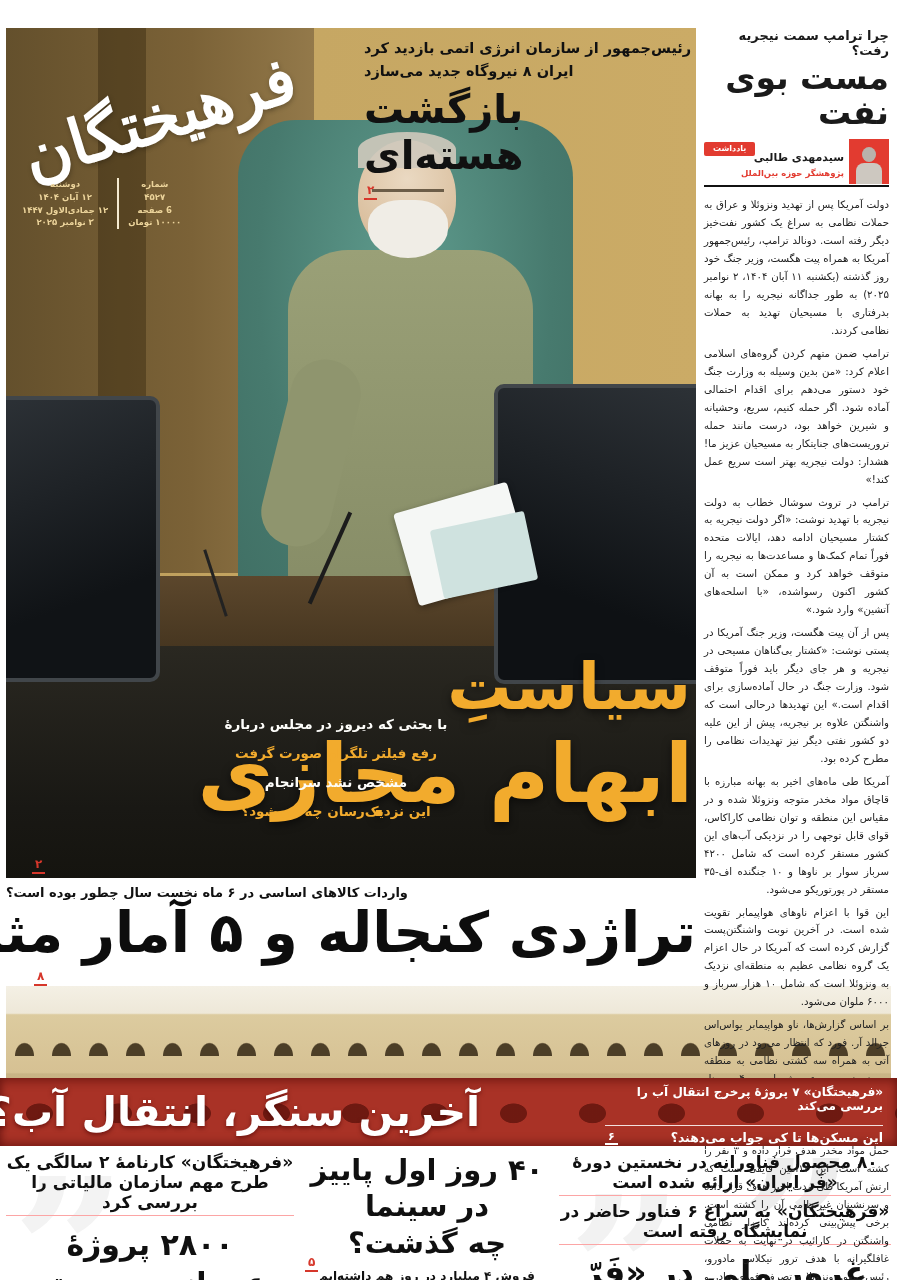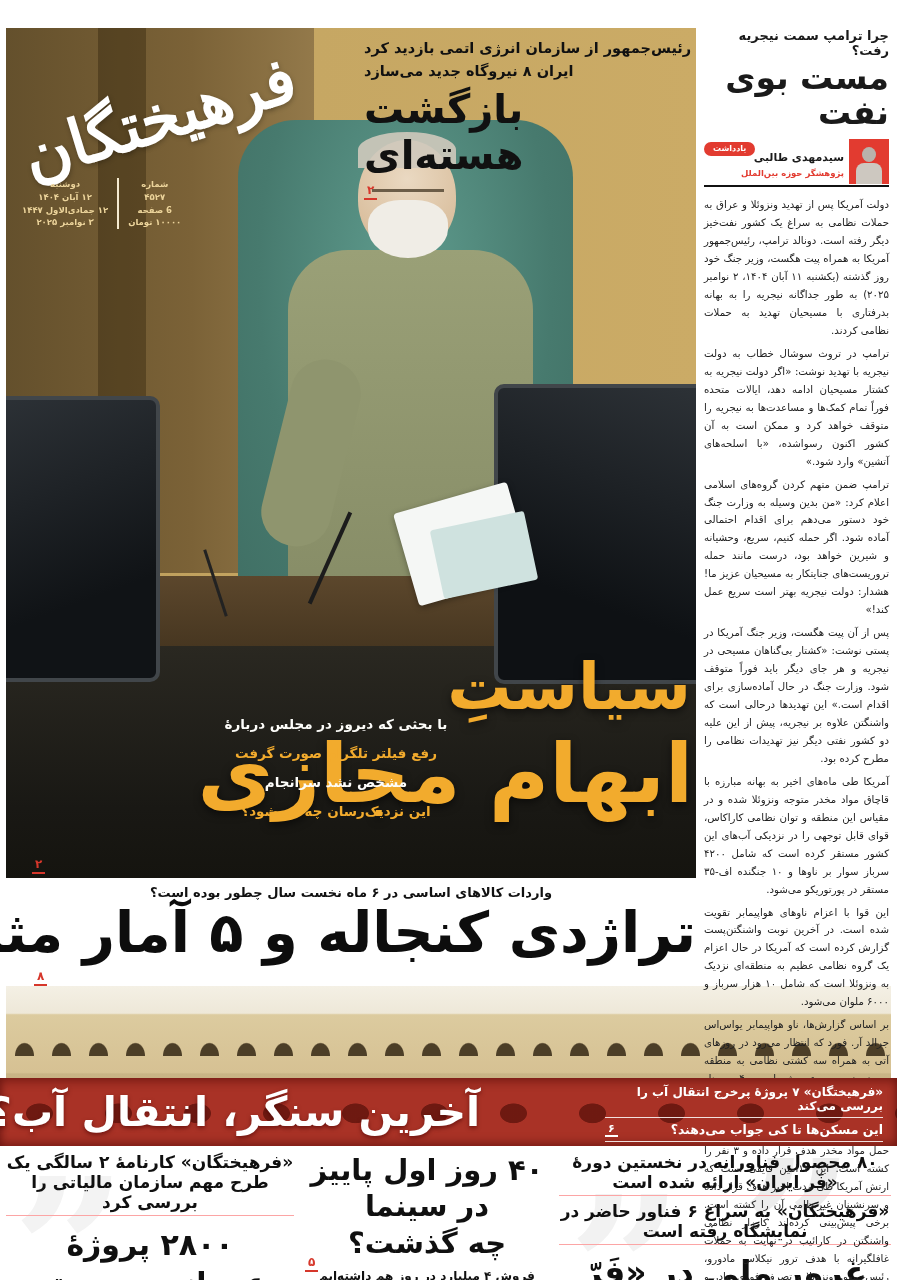--- a/index.html
+++ b/index.html
@@ -77,49 +77,49 @@
 
   
   .right-col { position:absolute; top:28px; right:8px; width:185px; color:#1a1a1a; z-index:4; }
   .rc-kicker { font-size:13px; font-weight:bold; text-align:right; margin-bottom:3px; }
   .rc-headline { font-size:33px; font-weight:900; text-align:right; line-height:1.05; margin-bottom:9px; letter-spacing:-0.5px; }
   .author-row { position:relative; height:48px; border-bottom:2.5px solid #111; margin-bottom:9px; }
   .author-photo { position:absolute; right:0; top:0; width:40px; height:45px; background:#e23b30; overflow:hidden; }
   .ap-head { position:absolute; left:13px; top:8px; width:14px; height:15px; background:#b9b3ab; border-radius:50%; }
   .ap-torso { position:absolute; left:7px; top:24px; width:26px; height:22px; background:#cdc8c0; border-radius:8px 8px 0 0; }
   .note-tag { position:absolute; left:0; top:3px; background:#e23b30; color:#fff; font-size:8px;
-           font-weight:bold; padding:2px 9px 3px; border-radius:7px; }
+           font-weight:bold; padding:2px 9px 3px; border-radius:2px; }
   .author-name { position:absolute; right:45px; top:12px; font-size:11px; font-weight:bold; }
   .author-title { position:absolute; right:45px; top:29px; font-size:8.5px; font-weight:bold; color:#e23b30; }
   .right-col p.body { font-size:10.2px; line-height:1.76; text-align:justify; margin-bottom:5px; color:#222; }
 
   
   .trade-strip { position:absolute; left:6px; top:882px; width:690px; height:21px; background:#fff;
-           font-size:13px; font-weight:900; text-align:center; color:#111; padding-top:3px; }
+           font-size:13px; font-weight:900; text-align:left; color:#111; padding-top:3px; }
   .trade-headline { position:absolute; left:6px; top:900px; width:690px; text-align:center;
            font-size:56px; font-weight:900; color:#0d0d0d; letter-spacing:-1px; white-space:nowrap; }
   .trade-pageref { position:absolute; left:34px; top:970px; }
 
   
   .bridge { position:absolute; left:6px; top:986px; width:885px; height:160px; overflow:hidden;
            background:linear-gradient(180deg,#f4f0e5 0%, #eee8d8 17%, #dccb9f 18%, #d6c193 54%, #c9b486 55%, #baa375 100%); }
   .arches-top { position:absolute; left:0; top:28px; width:100%; height:42px;
            background-image:radial-gradient(ellipse 11px 15px at 50% 100%, #4c3e27 0 9px, transparent 10px);
            background-size:37px 42px; background-repeat:repeat-x; background-position:0 100%; }
   .arches-bottom { position:absolute; left:0; top:74px; width:100%; height:58px;
            background-image:radial-gradient(ellipse 19px 25px at 50% 100%, #40331f 0 15px, transparent 16px);
            background-size:61px 58px; background-repeat:repeat-x; background-position:0 100%; }
   .banner { position:absolute; left:0; top:1078px; width:897px; height:68px; z-index:7;
            background-color:#a93226;
            background-image:radial-gradient(ellipse 26px 19px at 50% 62%, rgba(62,4,0,.55) 0 13px, transparent 14px);
            background-size:79px 57px; box-shadow:inset 0 4px 10px rgba(60,0,0,.4), inset 0 -4px 8px rgba(60,0,0,.35); }
   .banner-headline { position:absolute; left:12px; top:10px; width:468px; text-align:center; color:#fff;
            font-size:41px; font-weight:900; text-shadow:0 2px 4px rgba(70,0,0,.6); white-space:nowrap; }
   .banner-right { position:absolute; right:14px; top:4px; width:278px; color:#fff; text-align:right; }
-  .banner-right .l1 { font-size:12px; font-weight:bold; padding:3px 0 4px; border-bottom:1px solid rgba(255,255,255,.85); }
+  .banner-right .l1 { font-size:12px; font-weight:bold; padding:3px 0 12px; border-bottom:1px solid rgba(255,255,255,.85); }
   .banner-right .l2 { font-size:12.5px; font-weight:bold; padding:4px 0 4px; border-bottom:1px solid rgba(255,255,255,.85);
            display:flex; justify-content:space-between; align-items:center; }
   .banner-pageref { color:#fff; border-bottom:2px solid #fff; font-size:11px; font-weight:bold; padding:0 3px; }
 
   
   .bottom { position:absolute; left:6px; top:1152px; width:885px; height:126px; }
   .quote-deco { position:absolute; color:#ededed; font-family:"DejaVu Serif", serif; font-weight:bold;
            font-size:200px; line-height:.6; z-index:0; pointer-events:none; }
   .q1 { right:36px; top:22px; }
   .q2 { right:208px; top:58px; color:#f2f2f2; }
@@ -206,22 +206,22 @@
       <div class="author-photo">
         <div class="ap-head"></div>
         <div class="ap-torso"></div>
       </div>
       <span class="note-tag">یادداشت</span>
       <div class="author-name">سیدمهدی طالبی</div>
       <div class="author-title">پژوهشگر حوزه بین‌الملل</div>
     </div>
 
     <p class="body">دولت آمریکا پس از تهدید ونزوئلا و عراق به حملات نظامی به سراغ یک کشور نفت‌خیز دیگر رفته است. دونالد ترامپ، رئیس‌جمهور آمریکا به همراه پیت هگست، وزیر جنگ خود روز گذشته (یکشنبه ۱۱ آبان ۱۴۰۴، ۲ نوامبر ۲۰۲۵) به طور جداگانه نیجریه را به بهانه بدرفتاری با مسیحیان تهدید به حملات نظامی کردند.</p>
+    <p class="body">ترامپ ضمن متهم کردن گروه‌های اسلامی اعلام کرد: «من بدین وسیله به وزارت جنگ خود دستور می‌دهم برای اقدام احتمالی آماده شود. اگر حمله کنیم، سریع، وحشیانه و شیرین خواهد بود، درست مانند حمله تروریست‌های جنایتکار به مسیحیان عزیز ما! هشدار: دولت نیجریه بهتر است سریع عمل کند!»</p>
     <p class="body">ترامپ در تروث سوشال خطاب به دولت نیجریه با تهدید نوشت: «اگر دولت نیجریه به کشتار مسیحیان ادامه دهد، ایالات متحده فوراً تمام کمک‌ها و مساعدت‌ها به نیجریه را متوقف خواهد کرد و ممکن است به آن کشور اکنون رسواشده، «با اسلحه‌های آتشین» وارد شود.»</p>
-    <p class="body">ترامپ ضمن متهم کردن گروه‌های اسلامی اعلام کرد: «من بدین وسیله به وزارت جنگ خود دستور می‌دهم برای اقدام احتمالی آماده شود. اگر حمله کنیم، سریع، وحشیانه و شیرین خواهد بود، درست مانند حمله تروریست‌های جنایتکار به مسیحیان عزیز ما! هشدار: دولت نیجریه بهتر است سریع عمل کند!»</p>
     <p class="body">پس از آن پیت هگست، وزیر جنگ آمریکا در پستی نوشت: «کشتار بی‌گناهان مسیحی در نیجریه و هر جای دیگر باید فوراً متوقف شود. وزارت جنگ در حال آماده‌سازی برای اقدام است.» این تهدیدها درحالی است که واشنگتن علاوه بر نیجریه، پیش از این علیه دو کشور نفتی دیگر نیز تهدیدات نظامی را مطرح کرده بود.</p>
     <p class="body">آمریکا طی ماه‌های اخیر به بهانه مبارزه با قاچاق مواد مخدر متوجه ونزوئلا شده و در مقیاس این منطقه و توان نظامی کاراکاس، قوای قابل توجهی را در نزدیکی آب‌های این کشور مستقر کرده است که شامل ۴۲۰۰ سرباز سوار بر ناوها و ۱۰ جنگنده اف-۳۵ مستقر در پورتوریکو می‌شود.</p>
     <p class="body">این قوا با اعزام ناوهای هواپیمابر تقویت شده است. در آخرین نوبت واشنگتن‌پست گزارش کرده است که آمریکا در حال اعزام یک گروه نظامی عظیم به منطقه‌ای نزدیک به ونزوئلا است که شامل ۱۰ هزار سرباز و ۶۰۰۰ ملوان می‌شود.</p>
     <p class="body">بر اساس گزارش‌ها، ناو هواپیمابر یواس‌اس جرالد آر. فورد که انتظار می‌رود در روزهای آتی به همراه سه کشتی نظامی به منطقه برسد، در مجموع بیش از ۴۰۰۰ پرسنل نظامی را در خود جای داده است. در همین حال روز گذشته وزیر دفاع آمریکا اعلام کرد یک قایق دیگر را در سواحل ونزوئلا به ظن حمل مواد مخدر هدف قرار داده و ۳ نفر را کشته است. این ۱۴امین قایقی است که ارتش آمریکا طی مدت اخیر هدف قرار داده و سرنشینان غیرنظامی آن را کشته است. برخی پیش‌بینی کرده‌اند کارزار نظامی واشنگتن در کارائیب در نهایت به حملات غافلگیرانه با هدف ترور نیکلاس مادورو، رئیس‌جمهور ونزوئلا و تصرف فوری بنادر و فرودگاه‌های این کشور منتهی خواهد شد.</p>
 
   </div>
 
   <div class="trade-strip">واردات کالاهای اساسی در ۶ ماه نخست سال چطور بوده است؟</div>
   <div class="trade-headline">تراژدی کنجاله و ۵ آمار مثبت</div>
   <span class="pageref trade-pageref">۸</span>

